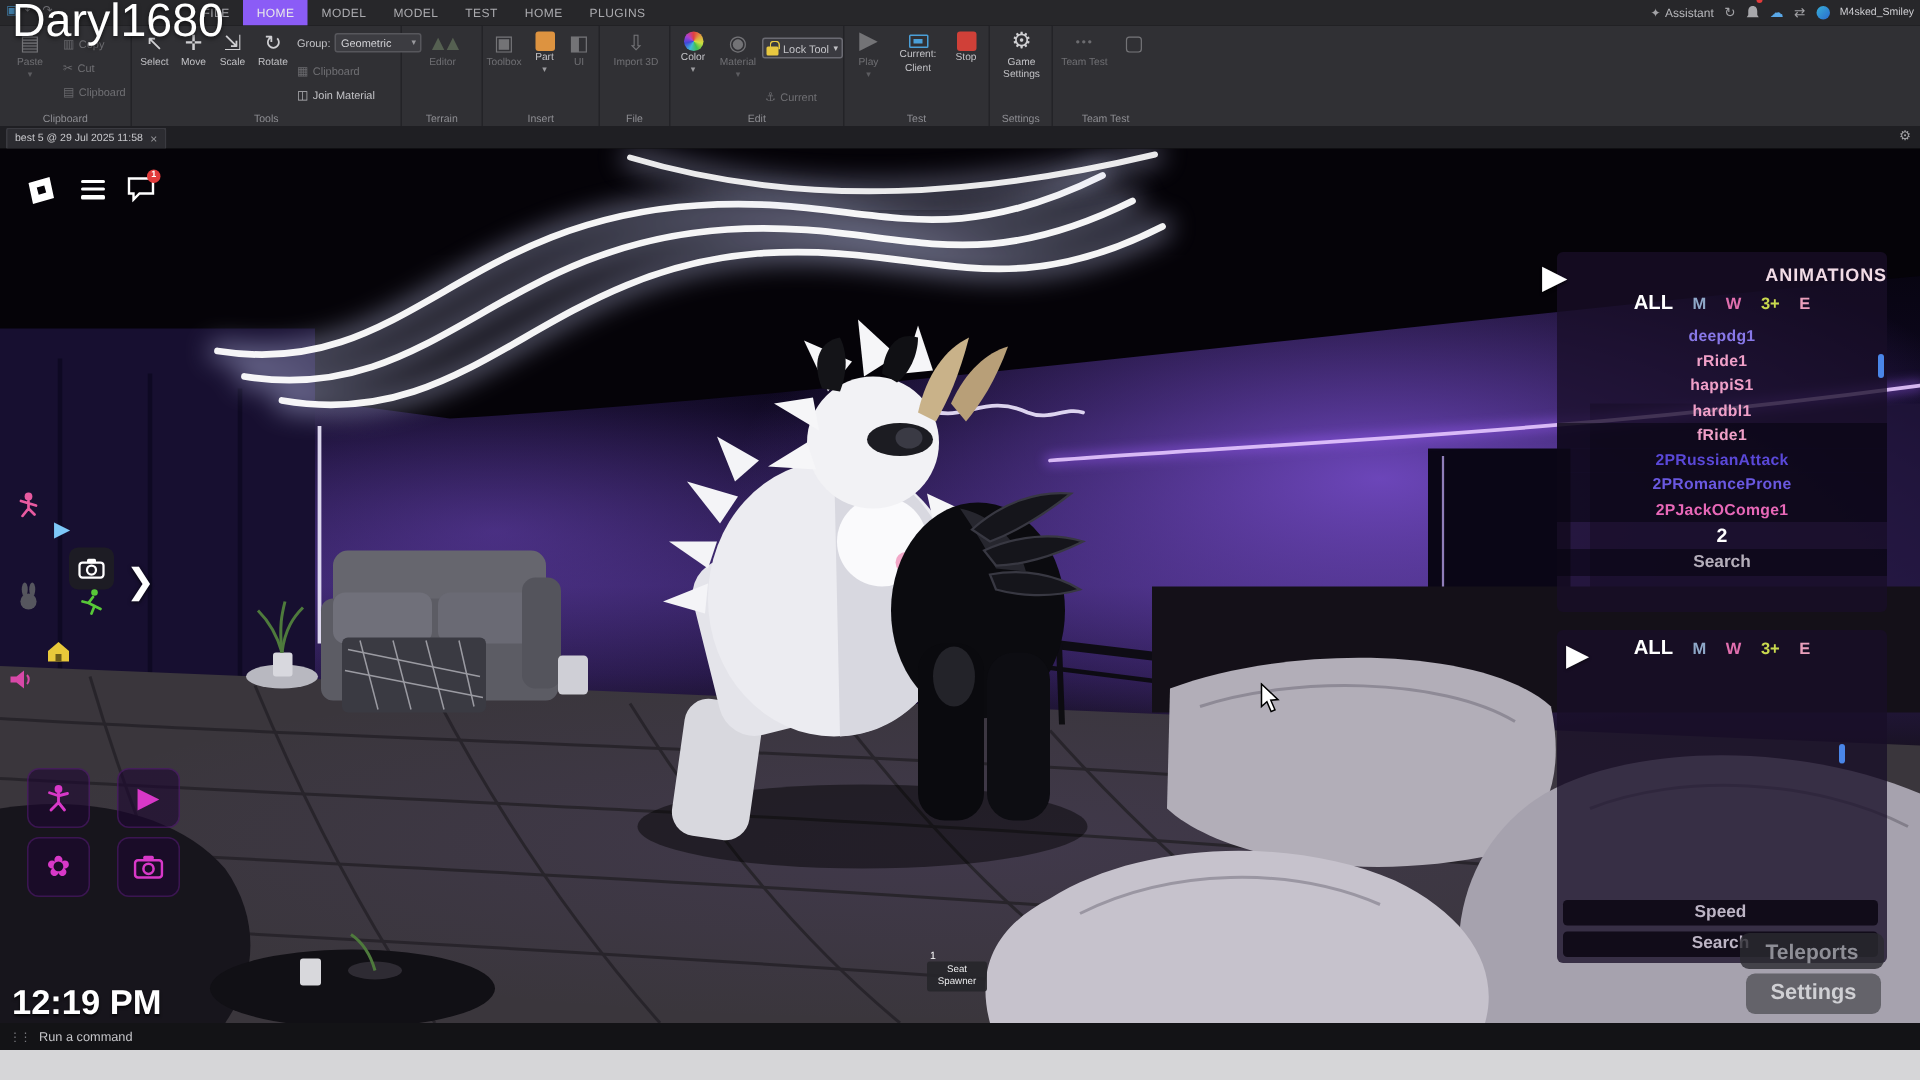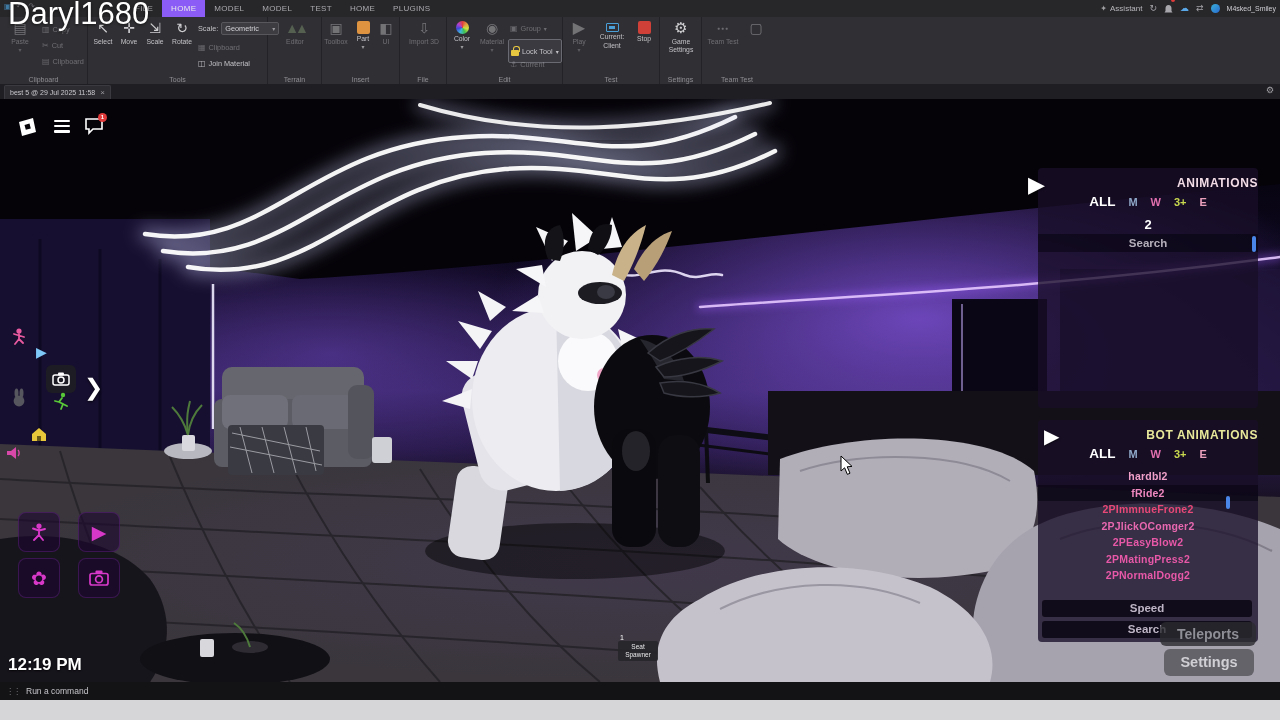--- a/index.html
+++ b/index.html
@@ -46,21 +46,21 @@
   .tb-gear{position:absolute;right:6px;top:1px;font-size:9px;color:#a0a0a4}
 
   
   #viewport{position:absolute;top:99px;left:0;width:1280px;height:583px;background:#000;z-index:1}
 
   
   .g{position:absolute;z-index:10}
   .badge{position:absolute;width:9px;height:9px;border-radius:50%;background:#e23b3b;color:#fff;font-size:6px;line-height:9px;text-align:center;font-weight:bold}
   .sq-btn{width:30px;height:28px;background:rgba(30,30,34,.85);border-radius:6px;display:flex;align-items:center;justify-content:center}
   .pbtn{width:42px;height:40px;background:rgba(28,6,48,.6);border:1px solid rgba(120,40,160,.35);border-radius:8px;display:flex;align-items:center;justify-content:center}
-  .clock{font-size:17px;font-weight:bold;color:#fff;text-shadow:0 1px 2px rgba(0,0,0,.8)}
+  .clock{font-size:23px;font-weight:bold;color:#fff;text-shadow:0 1px 2px rgba(0,0,0,.8)}
 
   
   .panel{position:absolute;left:1038px;width:220px;background:rgba(24,14,40,.78);border-radius:4px;z-index:10}
   .ptitle{text-align:right;font-size:12px;font-weight:bold;letter-spacing:.6px;padding-top:8px}
   .filters{display:flex;justify-content:center;align-items:baseline;gap:13px;height:22px;margin-top:4px}
   .f{font-weight:bold;font-size:11px}
   .f-all{font-size:13.5px}
   .anim-item{height:16.5px;line-height:16.5px;text-align:center;font-size:10.5px;font-weight:bold;letter-spacing:.2px}
   .anim-item.dark{background:rgba(6,3,14,.55)}
   .pagenum{text-align:center;font-size:13px;font-weight:bold;color:#fff;height:18px;line-height:18px}
@@ -158,21 +158,21 @@
       </div>
       <div class="bigbtn" style="left:54px;top:2px;width:26px">
         <span class="ic">⇲</span>
         <span class="lb">Scale</span>
       </div>
       <div class="bigbtn" style="left:80px;top:2px;width:28px">
         <span class="ic">↻</span>
         <span class="lb">Rotate</span>
       </div>
       <div class="smrow" style="left:110px;top:5px">
-        <span>Scale:</span>
+        <span>Group:</span>
         <span class="modebox">
           <span>Geometric</span>
           <span style="font-size:6px;color:#9a9a9e">▾</span>
         </span>
       </div>
       <div class="smrow dim" style="left:110px;top:26px">
         <span class="ic">▦</span>
           <span>Clipboard</span>
       </div>
       <div class="smrow" style="left:110px;top:42px">
@@ -224,21 +224,21 @@
       <div class="bigbtn dim" style="left:30px;top:2px;width:30px">
         <span class="ic">◉</span>
         <span class="lb">Material</span>
         <span class="dd">▾</span>
       </div>
       <div class="smrow dim" style="left:63px;top:7px">
         <span class="ic">▣</span>
           <span>Group</span>
           <span style="font-size:6px">▾</span>
       </div>
-      <div class="smrow toolbox-sel" style="left:61px;top:22px;height:24px">
+      <div class="smrow toolbox-sel" style="left:61px;top:8px;height:14px">
         <span class="lockbody"></span>
           <span>Lock Tool</span>
           <span style="font-size:6px">▾</span>
       </div>
       <div class="smrow dim" style="left:63px;top:43px">
         <span class="ic">⚓</span>
           <span>Current</span>
       </div>
       <div class="glabel">Edit</div>
     </div>
@@ -544,44 +544,44 @@
   <div class="panel" style="top:168px;height:240px">
     <span class="play-tri" style="position:absolute;left:-10px;top:4px;font-size:22px">▶</span>
     <div class="ptitle" style="color:#f2dce6">ANIMATIONS</div>
     <div class="filters">
       <span class="f f-all" style="color: rgb(255, 255, 255);">ALL</span>
       <span class="f" style="color: rgb(143, 168, 200);">M</span>
       <span class="f" style="color: rgb(224, 111, 174);">W</span>
       <span class="f" style="color: rgb(201, 217, 78);">3+</span>
       <span class="f" style="color: rgb(235, 160, 188);">E</span>
     </div>
+    <div>
+      <div class="anim-item" style="color: rgb(136, 120, 232);">deepdg1</div>
+      <div class="anim-item" style="color: rgb(240, 160, 200);">rRide1</div>
+      <div class="anim-item" style="color: rgb(240, 160, 200);">happiS1</div>
+      <div class="anim-item" style="color: rgb(240, 160, 200);">hardbl1</div>
+      <div class="anim-item dark" style="color: rgb(240, 160, 200);">fRide1</div>
+      <div class="anim-item dark" style="color: rgb(90, 72, 216);">2PRussianAttack</div>
+      <div class="anim-item dark" style="color: rgb(106, 88, 224);">2PRomanceProne</div>
+      <div class="anim-item dark" style="color: rgb(232, 104, 184);">2PJackOComge1</div>
+    </div>
     <div class="pagenum">2</div>
     <div class="searchrow">Search</div>
     <div class="scrolldot" style="right:2px;top:68px;height:16px"></div>
   </div>
 
   <div class="panel" style="top:420px;height:222px">
     <span class="play-tri" style="position:absolute;left:6px;top:4px;font-size:20px">▶</span>
-    <div class="ptitle" style="color:#e8e89a">BOT ANIMATIONS</div>
     <div class="filters">
       <span class="f f-all" style="color: rgb(255, 255, 255);">ALL</span>
       <span class="f" style="color: rgb(143, 168, 200);">M</span>
       <span class="f" style="color: rgb(224, 111, 174);">W</span>
       <span class="f" style="color: rgb(201, 217, 78);">3+</span>
       <span class="f" style="color: rgb(235, 160, 188);">E</span>
     </div>
-    <div>
-      <div class="anim-item" style="color: rgb(240, 160, 200);">hardbl2</div>
-      <div class="anim-item dark" style="color: rgb(240, 136, 192);">fRide2</div>
-      <div class="anim-item" style="color: rgb(232, 72, 120);">2PImmnueFrone2</div>
-      <div class="anim-item" style="color: rgb(232, 104, 176);">2PJlickOComger2</div>
-      <div class="anim-item" style="color: rgb(232, 88, 168);">2PEasyBlow2</div>
-      <div class="anim-item" style="color: rgb(232, 88, 168);">2PMatingPress2</div>
-      <div class="anim-item" style="color: rgb(232, 88, 168);">2PNormalDogg2</div>
-    </div>
     <div class="pill" style="top:180px">Speed</div>
     <div class="pill" style="top:201px">Search</div>
     <div class="scrolldot" style="right:28px;top:76px;height:13px"></div>
   </div>
 
   <div class="graypill" style="left:1160px;top:622px;width:96px;height:24px;line-height:24px;font-size:14px;color:#8e8e96;background:rgba(42,42,48,.8)">Teleports</div>
   <div class="graypill" style="left:1164px;top:649px;width:90px;height:27px;line-height:27px;font-size:14.5px;color:#d0d0d4;background:rgba(88,88,94,.85)">Settings</div>
 
   <div class="g cursor" style="left:840px;top:455px">
     <svg width="14" height="21">

